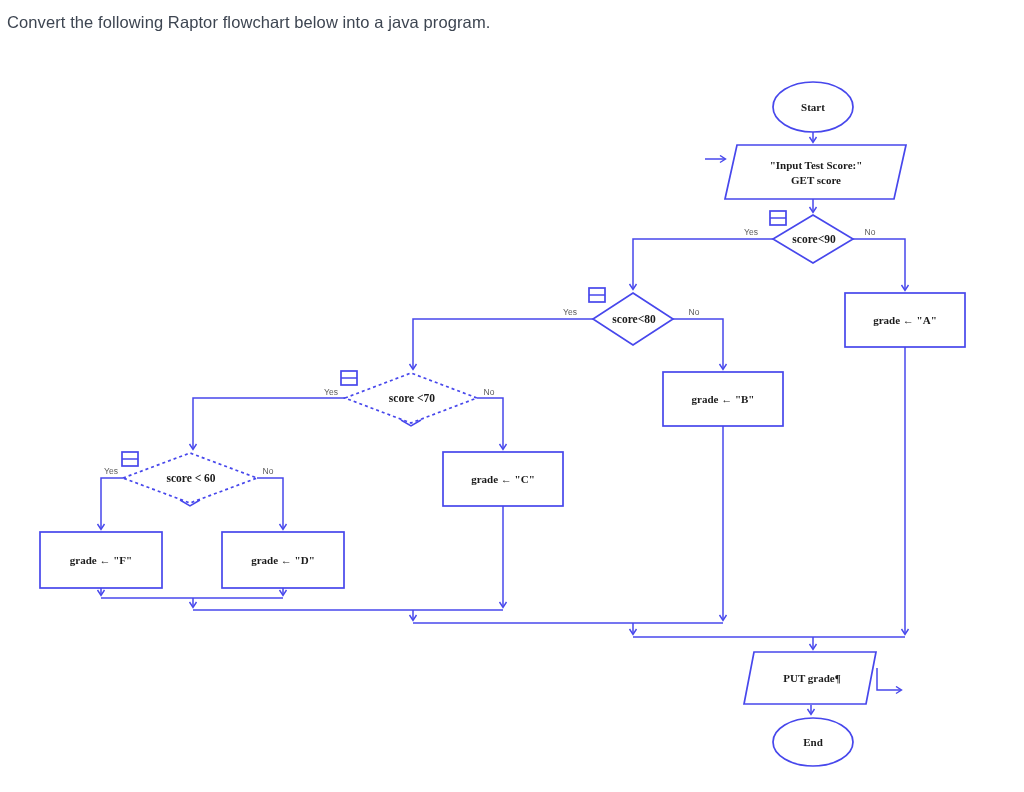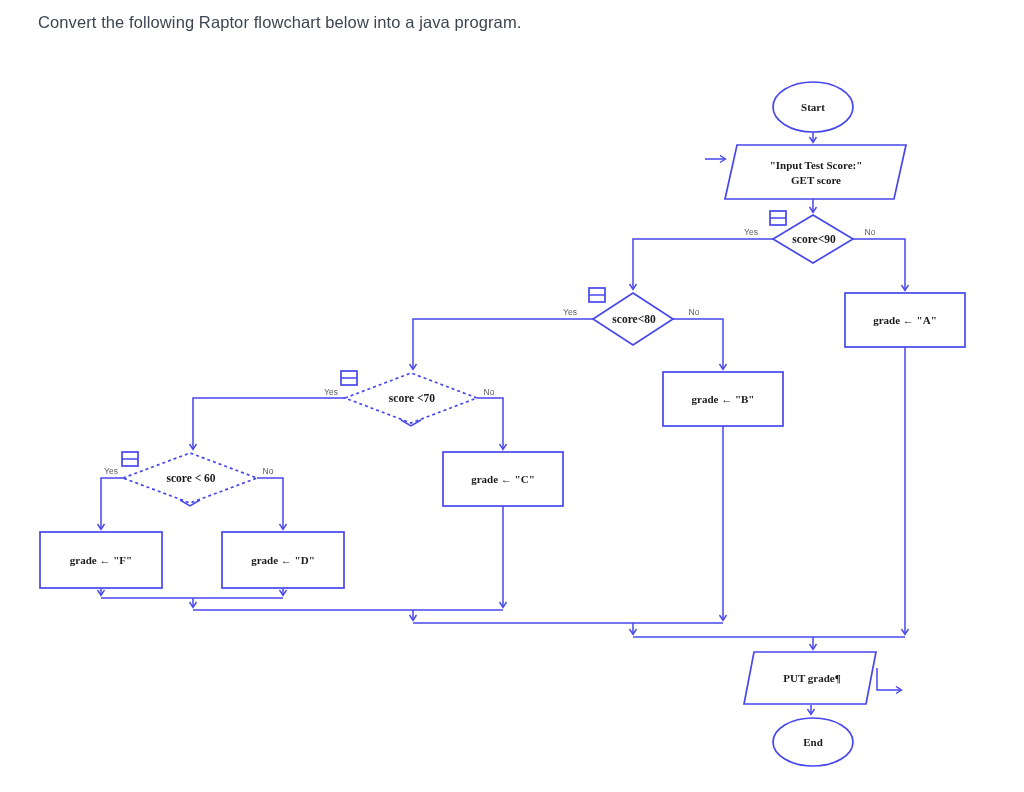--- a/index.html
+++ b/index.html
@@ -1,20 +1,20 @@
 <!DOCTYPE html>
 <html><head>
 <meta charset="utf-8">
 <style>
   html,body{margin:0;padding:0;background:#ffffff;width:1024px;height:792px;overflow:hidden;}
   #page{position:relative;width:1024px;height:792px;background:#ffffff;}
   #title{
     position:absolute;left:7px;top:13px;
     font-family:"Liberation Sans",sans-serif;
-    font-size:16.5px;color:#3d4551;letter-spacing:0.1px;margin-left:31px;
+    font-size:16.5px;color:#3d4551;letter-spacing:0.1px;
   }
   svg{position:absolute;left:0;top:0;}
   .ln{stroke:#4747ec;fill:none;stroke-width:1.5;}
   .shape{stroke:#4747ec;fill:#ffffff;stroke-width:1.7;}
   .dashed{stroke-dasharray:3 3;}
   .ntext{
     font-family:"Liberation Serif",serif;font-size:11px;font-weight:bold;
     fill:#1b1b1b;text-anchor:middle;
   }
   .dtext{font-size:11.5px;}

